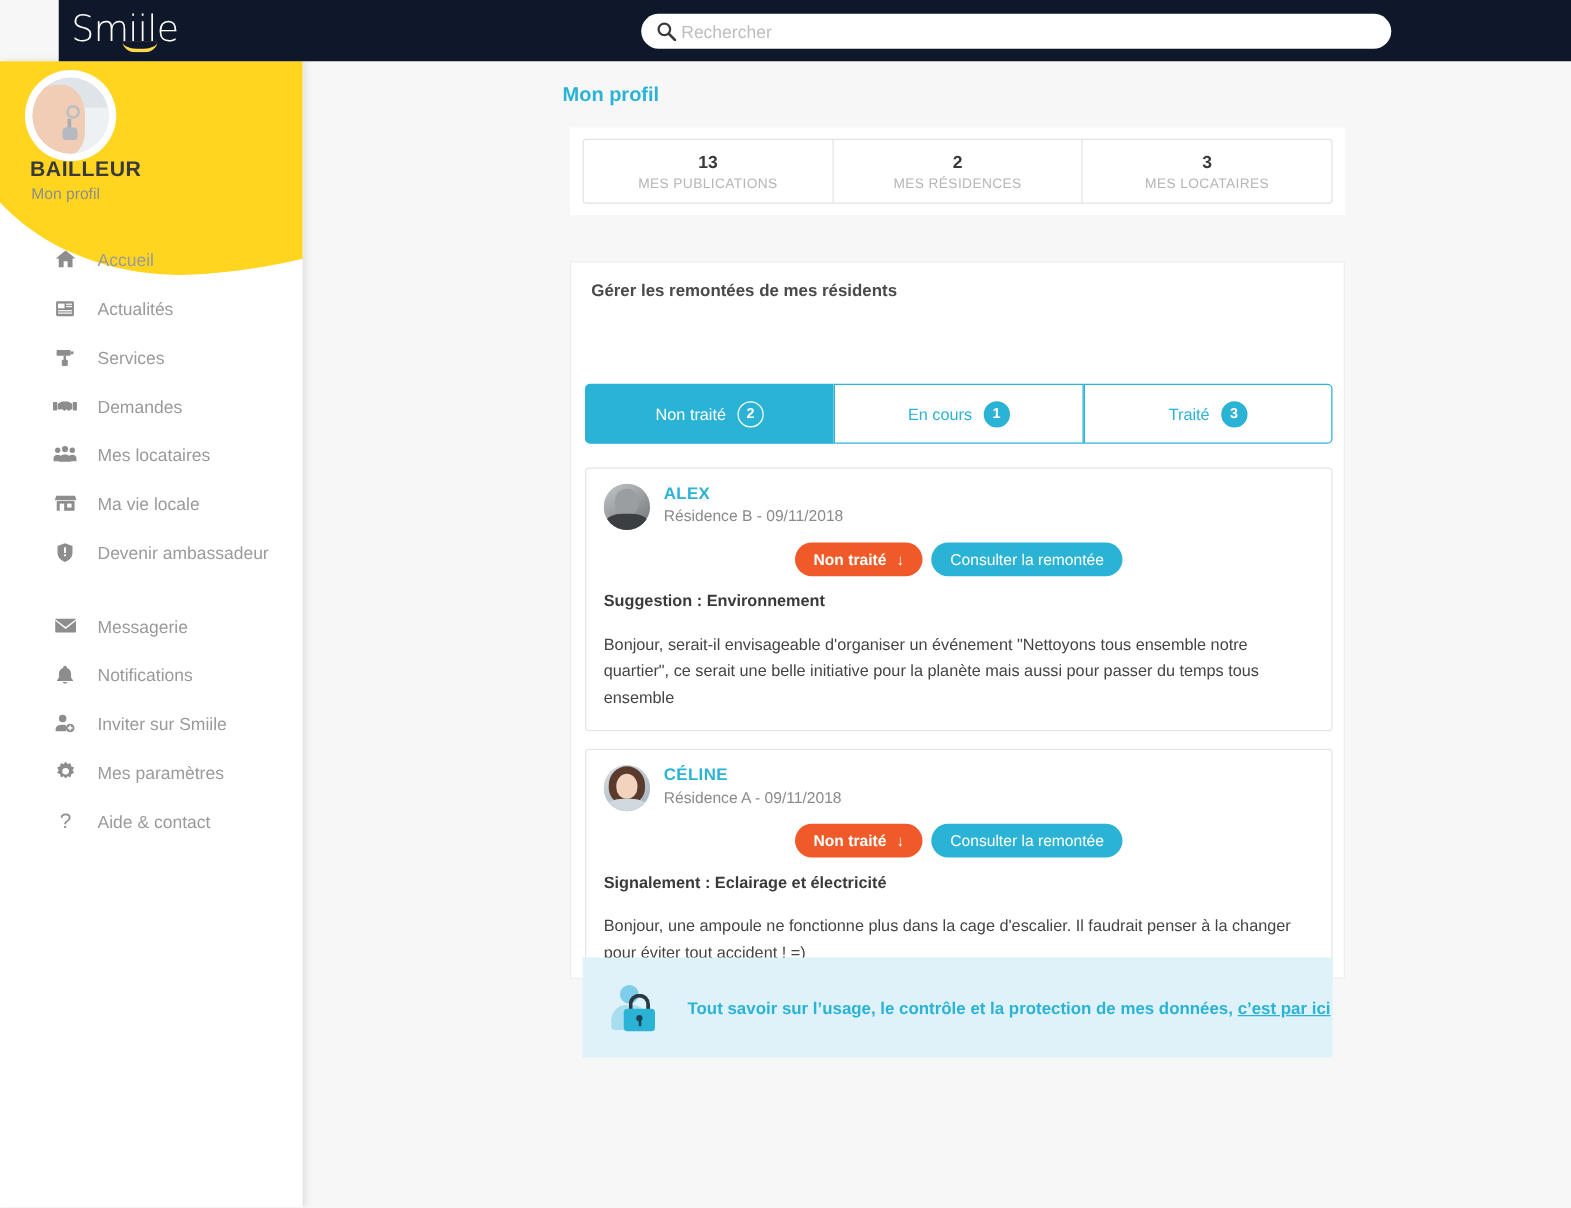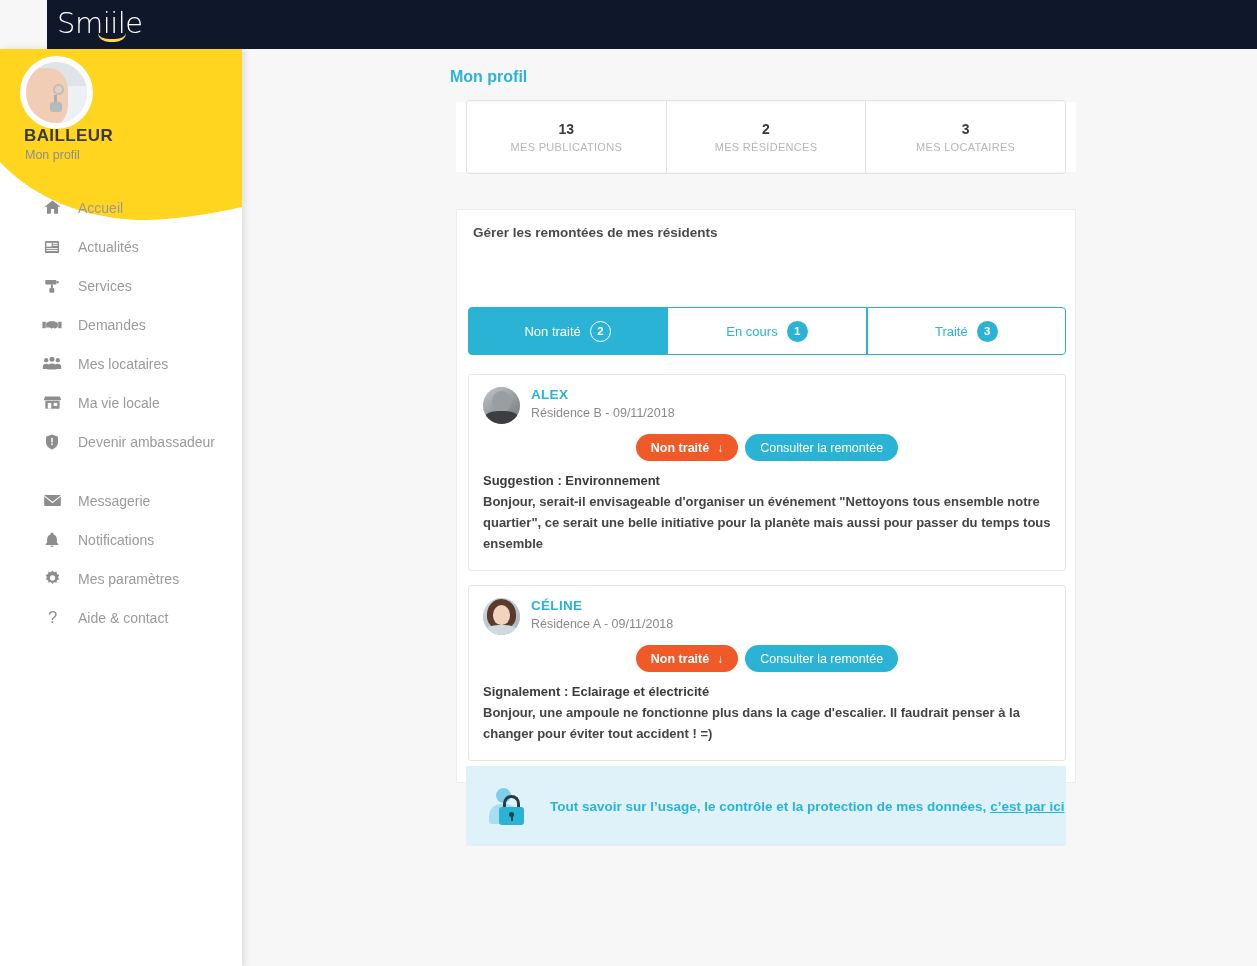--- a/index.html
+++ b/index.html
@@ -117,21 +117,21 @@
   }
 
   .panel {
     position: absolute; background: #ffffff;
   }
   .stats-panel {
     left: 183px; top: 53px; width: 620px; height: 70px;
     display: flex; align-items: center; justify-content: center;
   }
   .stats-row {
-    display: flex; width: 600px; height: 74px;
+    display: flex; width: 600px; height: 52px;
     border: 1px solid #e3e3e3; border-radius: 3px; overflow: hidden;
   }
   .stat {
     flex: 1; display: flex; flex-direction: column;
     align-items: center; justify-content: center;
     border-right: 1px solid #e3e3e3; cursor: pointer;
   }
   .stat:last-child { border-right: none; }
   .stat-num { font-size: 14px; font-weight: bold; color: #3a3a3a; }
   .stat-lbl { font-size: 11px; color: #b6b6b6; margin-top: 4px; letter-spacing: 0.3px; }
@@ -208,21 +208,21 @@
     display: flex; align-items: center; gap: 8px;
   }
   .btn-status { background: #ef5a28; font-weight: bold; }
   .btn-consult { background: #2bb3d6; }
   .arrow-dn { font-size: 12px; line-height: 1; }
 
   .card-subject {
     font-size: 13px; font-weight: bold; color: #3a3a3a; margin-top: 12px;
   }
   .card-body {
-    font-size: 13px; color: #444444; line-height: 21px; margin-top: 3px; font-weight: bold;
+    font-size: 13px; color: #444444; line-height: 21px; margin-top: 17px;
   }
 
   
   .privacy {
     position: absolute; left: 193px; top: 717px;
     width: 600px; height: 80px; background: #dff2f9;
     display: flex; align-items: center; padding-left: 22px;
   }
   .privacy-icon { width: 40px; height: 40px; position: relative; flex: none; margin-right: 22px; }
   .pi-person-head { position: absolute; left: 8px; top: 2px; width: 15px; height: 15px;
@@ -241,20 +241,29 @@
   .privacy-link { color: #2bb3d6; text-decoration: underline; font-weight: bold; cursor: pointer; }
 </style>
 </head>
 <body>
 
 <div class="topbar">
   <div class="logo">
     <div class="logo-text">Smiile</div>
     <div class="logo-smile"></div>
   </div>
+  <div class="search-wrap">
+    <span class="search-icon">
+      <svg viewBox="0 0 16 16" width="16" height="16">
+        <circle cx="6.5" cy="6.5" r="4.6" fill="none" stroke="#3a3a3a" stroke-width="1.8"></circle>
+        <line x1="10" y1="10" x2="15" y2="15" stroke="#3a3a3a" stroke-width="2" stroke-linecap="round"></line>
+      </svg>
+    </span>
+    <input class="search-input" type="text" placeholder="Rechercher" style="">
+  </div>
 </div>
 
 <div class="sidebar">
   <div class="yellow-band"></div>
 
   <div class="avatar-ring">
     <div class="avatar-photo">
       <div class="sleeve"></div>
       <div class="hand"></div>
       <div class="keyring"></div>
@@ -355,20 +364,32 @@
       <span class="nav-label">Messagerie</span>
     </div>
     <div class="nav-item">
       <span class="nav-ico">
         <svg viewBox="0 0 24 24" width="18" height="18">
             <path d="M12 2a2 2 0 0 1 2 2v.6c3 .8 4.5 3.3 4.5 6.4v4l2 2.5v1H3.5v-1l2-2.5v-4c0-3.1 1.5-5.6 4.5-6.4V4a2 2 0 0 1 2-2z"></path>
             <path d="M9.5 19.5a2.6 2.6 0 0 0 5 0z"></path>
           </svg>
       </span>
       <span class="nav-label">Notifications</span>
+    </div>
+    <div class="nav-item">
+      <span class="nav-ico">
+        <svg viewBox="0 0 24 24" width="18" height="18">
+            <circle cx="9.5" cy="6.5" r="4"></circle>
+            <path d="M2 20v-2.4c0-3 3.4-4.6 7.5-4.6 1.3 0 2.5.2 3.6.5V20z"></path>
+            <circle cx="17.5" cy="16.5" r="4.6"></circle>
+            <rect x="16.6" y="13.9" width="1.8" height="5.2" fill="#fff"></rect>
+            <rect x="14.9" y="15.6" width="5.2" height="1.8" fill="#fff"></rect>
+          </svg>
+      </span>
+      <span class="nav-label">Inviter sur Smiile</span>
     </div>
     <div class="nav-item">
       <span class="nav-ico">
         <svg viewBox="0 0 24 24" width="19" height="19">
             <path d="M12 1.8l2 2.3 3-.9.6 3.1 3 1.3-1.6 2.7 1.6 2.7-3 1.3-.6 3.1-3-.9-2 2.3-2-2.3-3 .9-.6-3.1-3-1.3 1.6-2.7L3.4 7.6l3-1.3.6-3.1 3 .9z"></path>
             <circle cx="12" cy="11.3" r="3.3" fill="#fff"></circle>
           </svg>
       </span>
       <span class="nav-label">Mes paramètres</span>
     </div>

